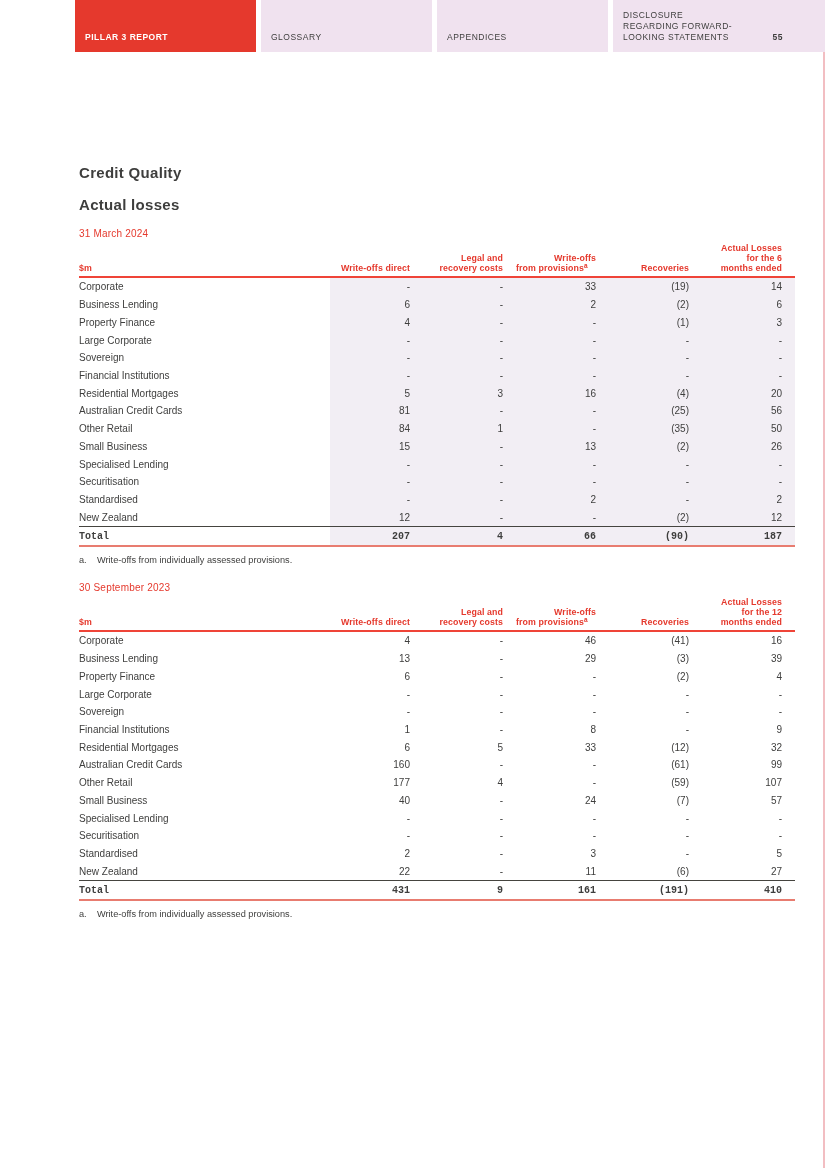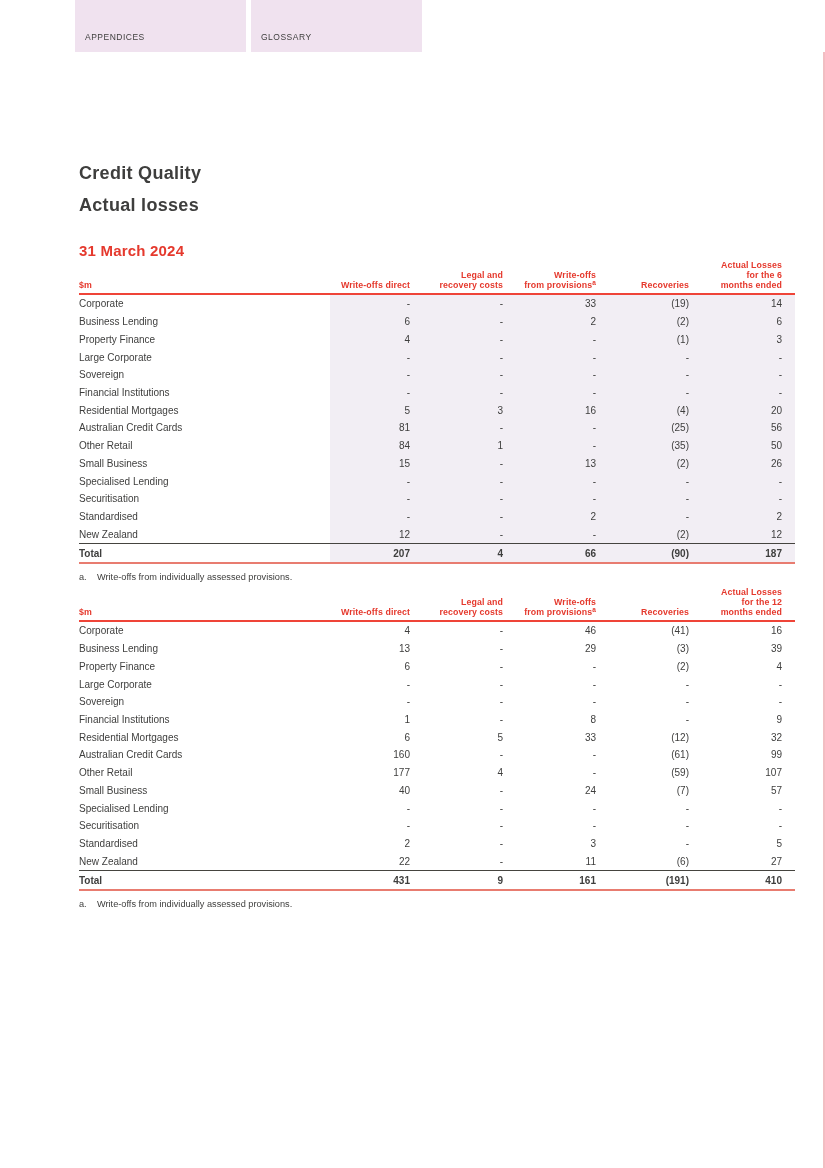--- a/index.html
+++ b/index.html
@@ -21,57 +21,64 @@
   .tab.t2 { width:171px; }
   .tab.t3 { width:171px; }
   .tab.t4 { width:212px; justify-content:space-between; padding-right:42px; }
   .t4label { white-space:pre-line; text-align:left; }
   .pagenum { font-weight:bold; }
 
   .edge-line { position:absolute; right:0; top:52px; width:2px; height:1116px; background:#F2BEC2; }
 
   
   .content { position:absolute; left:79px; top:0; width:716px; padding-top:166px; box-sizing:content-box; }
-  h1.sec, h2.sub { margin:0; font-size:18px; font-weight:bold; color:#3E3E3D; line-height:14px; letter-spacing:0.3px; }
+  h1.sec, h2.sub { margin:0; font-size:15px; font-weight:bold; color:#3E3E3D; line-height:14px; letter-spacing:0.3px; }
   h2.sub { margin-top:18px; }
 
-  .date-label { margin-top:33px; font-size:15px; font-weight:bold; color:#E5392D; line-height:11px; letter-spacing:0.2px; }
+  .date-label { margin-top:16px; font-size:10px; font-weight:normal; color:#E5392D; line-height:11px; letter-spacing:0.2px; }
 
   .tbl { width:716px; }
   .thead {
     display:flex; align-items:flex-end; margin-top:4px;
     padding-bottom:3px; border-bottom:2px solid #EF4438;
   }
   .th { font-size:8.8px; font-weight:bold; color:#E5392D; letter-spacing:0.1px; }
   .th .hline { display:block; line-height:10px; }
   .th.label-col { flex:1; text-align:left; }
   .th.num { width:93px; text-align:right; padding-right:13px; box-sizing:border-box; }
-  .hline.has-sup { display:flex; justify-content:flex-end; }
+  .hline.has-sup { display:flex; }
   .th sup { font-size:6.5px; line-height:8px; margin-top:-1px; }
 
   .trow { display:flex; align-items:center; height:17.72px; font-size:10px; color:#3E3E3D; }
   .td.label { flex:1; }
   .td.num {
     width:93px; box-sizing:border-box; padding-right:13px; height:100%;
     display:flex; align-items:center; justify-content:flex-end; text-align:right;
   }
   .tbl.shaded .td.num { background:#F2EEF4; }
-  .trow.total { font-weight:bold; height:18px; border-top:1px solid #45443F; border-bottom:2.5px solid #E87C70; }
+  .trow.total { font-weight:bold; height:18px; border-top:1px solid #45443F; border-bottom:2.5px solid #E87C70;font-family:Liberation Mono, monospace; }
 
   .footnote { display:flex; margin-top:8px; font-size:9.2px; color:#3E3E3D; line-height:11px; }
   .fn-marker { width:18px; flex:none; }
 </style>
 </head>
 <body>
 
 <div class="page">
 
   <header class="tabs">
+    <div class="tab t1 active">PILLAR 3 REPORT</div>
+    <div class="tab t3">GLOSSARY</div>
     <div class="tab t2">APPENDICES</div>
-    <div class="tab t3">GLOSSARY</div>
+    <div class="tab t4">
+      <span class="t4label">DISCLOSURE
+REGARDING FORWARD-
+LOOKING STATEMENTS</span>
+      <span class="pagenum">55</span>
+    </div>
   </header>
 
   <div class="edge-line"></div>
 
   <main class="content">
     <h1 class="sec">Credit Quality</h1>
     <h2 class="sub">Actual losses</h2>
     <div id="tables">
         <section class="table-section">
           <div class="date-label">31 March 2024</div>
@@ -223,20 +230,21 @@
               <div class="td num">(90)</div>
               <div class="td num">187</div>
             </div>
           </div>
           <div class="footnote">
             <span class="fn-marker">a.</span>
             <span class="fn-text">Write-offs from individually assessed provisions.</span>
           </div>
         </section>
         <section class="table-section">
+          <div class="date-label">30 September 2023</div>
           <div class="tbl">
             <div class="thead">
               <div class="th label-col">
                 <span class="hline">$m</span>
               </div>
               <div class="th num">
                 <span class="hline">Write-offs direct</span>
               </div>
               <div class="th num">
                 <span class="hline">Legal and</span>

